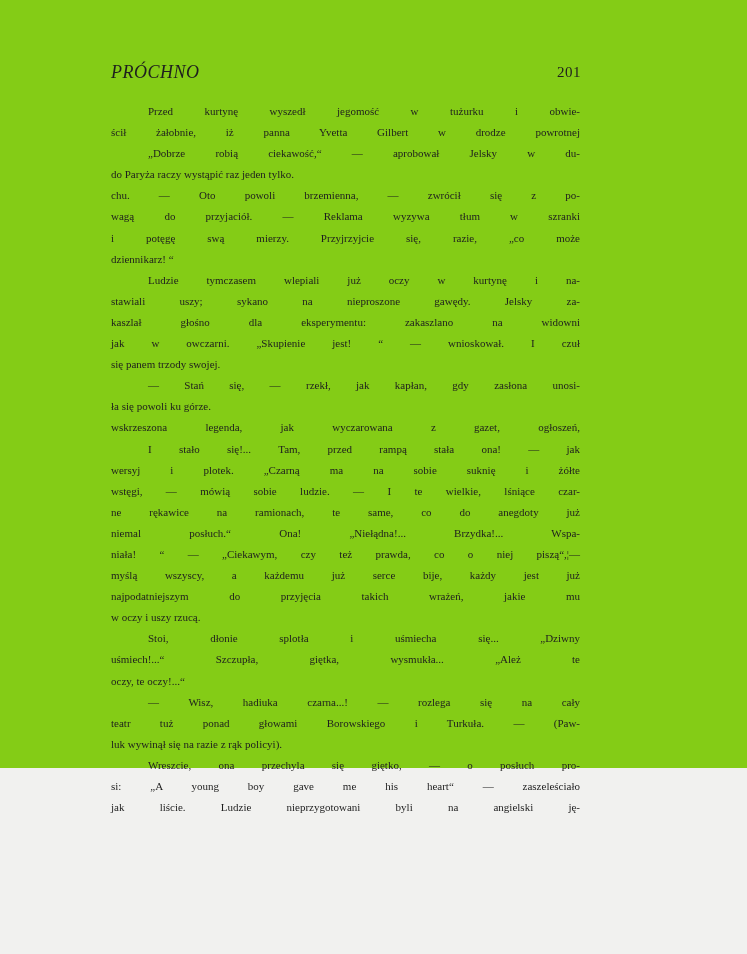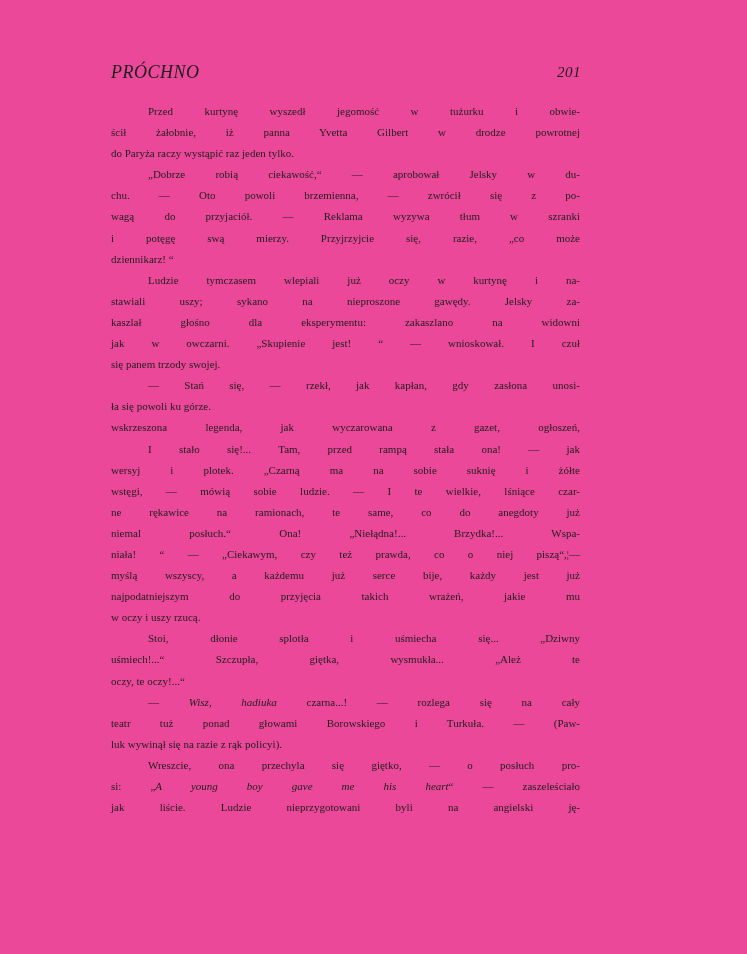--- a/index.html
+++ b/index.html
@@ -12,43 +12,42 @@
       background: #f1f1ef;
       overflow: hidden;
       position: relative;
       font-family: "Liberation Serif", "DejaVu Serif", serif;
       color: #1e1e1e;
     }
     .page {
       position: absolute;
       left: 0; top: 0;
       width: 747px;
-      height: 954px;
-      background: #ec4899;
+      height: 768px;
+      background: #84cc16;
     }
     .running-head {
       position: absolute;
       top: 62px;
       left: 111px;
       width: 470px;
       height: 24px;
     }
     .running-title {
       position: absolute;
       left: 0;
       top: 0;
       font-style: italic;
       font-size: 18px;
       letter-spacing: 0.5px;
     }
     .page-number {
       position: absolute;
       right: 0;
       top: 2px;
-      font-style: italic;
       font-size: 15px;
       letter-spacing: 0.5px;
     }
     .text-block {
       position: absolute;
       top: 101px;
       left: 111px;
       width: 469px;
     }
     .line {
@@ -60,36 +59,35 @@
       text-align: justify;
       text-align-last: justify;
     }
     .line.last {
       text-align-last: left;
     }
     .line.indent {
       padding-left: 37px;
     }
     .it {
-      font-style: italic;
     }
   </style>
 </head>
 <body>
 
 <div class="page">
   <div class="running-head">
     <span class="running-title">PRÓCHNO</span>
     <span class="page-number">201</span>
   </div>
   <div class="text-block" id="text-block">
       <span class="line indent">Przed kurtynę wyszedł jegomość w tużurku i obwie-</span>
       <span class="line">ścił żałobnie, iż panna Yvetta Gilbert w drodze powrotnej</span>
+      <span class="line indent">„Dobrze robią ciekawość,“ — aprobował Jelsky w du-</span>
       <span class="line last">do Paryża raczy wystąpić raz jeden tylko.</span>
-      <span class="line indent">„Dobrze robią ciekawość,“ — aprobował Jelsky w du-</span>
       <span class="line">chu. — Oto powoli brzemienna, — zwrócił się z po-</span>
       <span class="line">wagą do przyjaciół. — Reklama wyzywa tłum w szranki</span>
       <span class="line">i potęgę swą mierzy. Przyjrzyjcie się, razie, „co może</span>
       <span class="line last">dziennikarz! “</span>
       <span class="line indent">Ludzie tymczasem wlepiali już oczy w kurtynę i na-</span>
       <span class="line">stawiali uszy; sykano na nieproszone gawędy. Jelsky za-</span>
       <span class="line">kaszlał głośno dla eksperymentu: zakaszlano na widowni</span>
       <span class="line">jak w owczarni. „Skupienie jest! “ — wnioskował. I czuł</span>
       <span class="line last">się panem trzody swojej.</span>
       <span class="line indent">— Stań się, — rzekł, jak kapłan, gdy zasłona unosi-</span>

